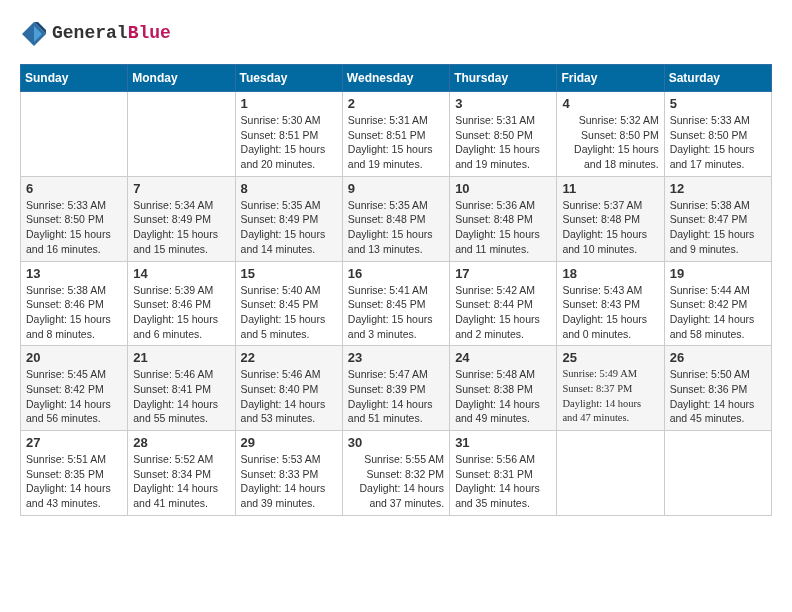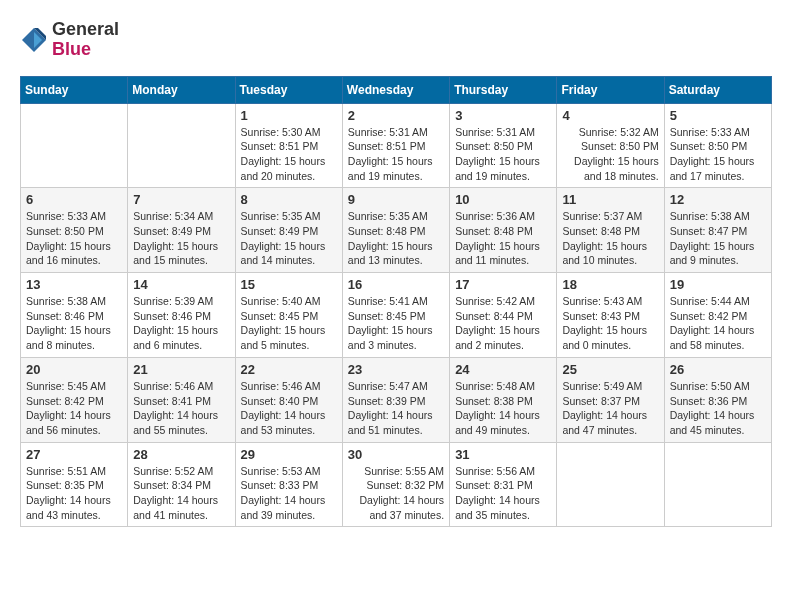--- a/index.html
+++ b/index.html
@@ -15,22 +15,23 @@
       justify-content: space-between;
       align-items: flex-start;
       margin-bottom: 16px;
     }
     .logo {
       display: flex;
       align-items: center;
     }
     .logo-text {
       display: flex;
-      flex-direction: column;
+      flex-direction: row;
       line-height: 1.1;
+      font-family: Liberation Mono, monospace;
     }
     .logo-general {
       font-size: 18px;
       font-weight: bold;
       color: #333;
     }
     .logo-blue {
       font-size: 18px;
       font-weight: bold;
       color: #be185d;
@@ -271,21 +272,21 @@
 Daylight: 14 hours and 51 minutes.</div>
         </td>
         <td>
           <span class="day-number">24</span>
           <div class="day-info" style="white-space: pre-line;">Sunrise: 5:48 AM
 Sunset: 8:38 PM
 Daylight: 14 hours and 49 minutes.</div>
         </td>
         <td>
           <span class="day-number">25</span>
-          <div class="day-info" style="white-space: pre-line;">Sunrise: 5:49 AM
+          <div class="day-info" style="white-space: pre-line; font-family: Liberation Serif, serif;">Sunrise: 5:49 AM
 Sunset: 8:37 PM
 Daylight: 14 hours and 47 minutes.</div>
         </td>
         <td>
           <span class="day-number">26</span>
           <div class="day-info" style="white-space: pre-line;">Sunrise: 5:50 AM
 Sunset: 8:36 PM
 Daylight: 14 hours and 45 minutes.</div>
         </td>
       </tr>

